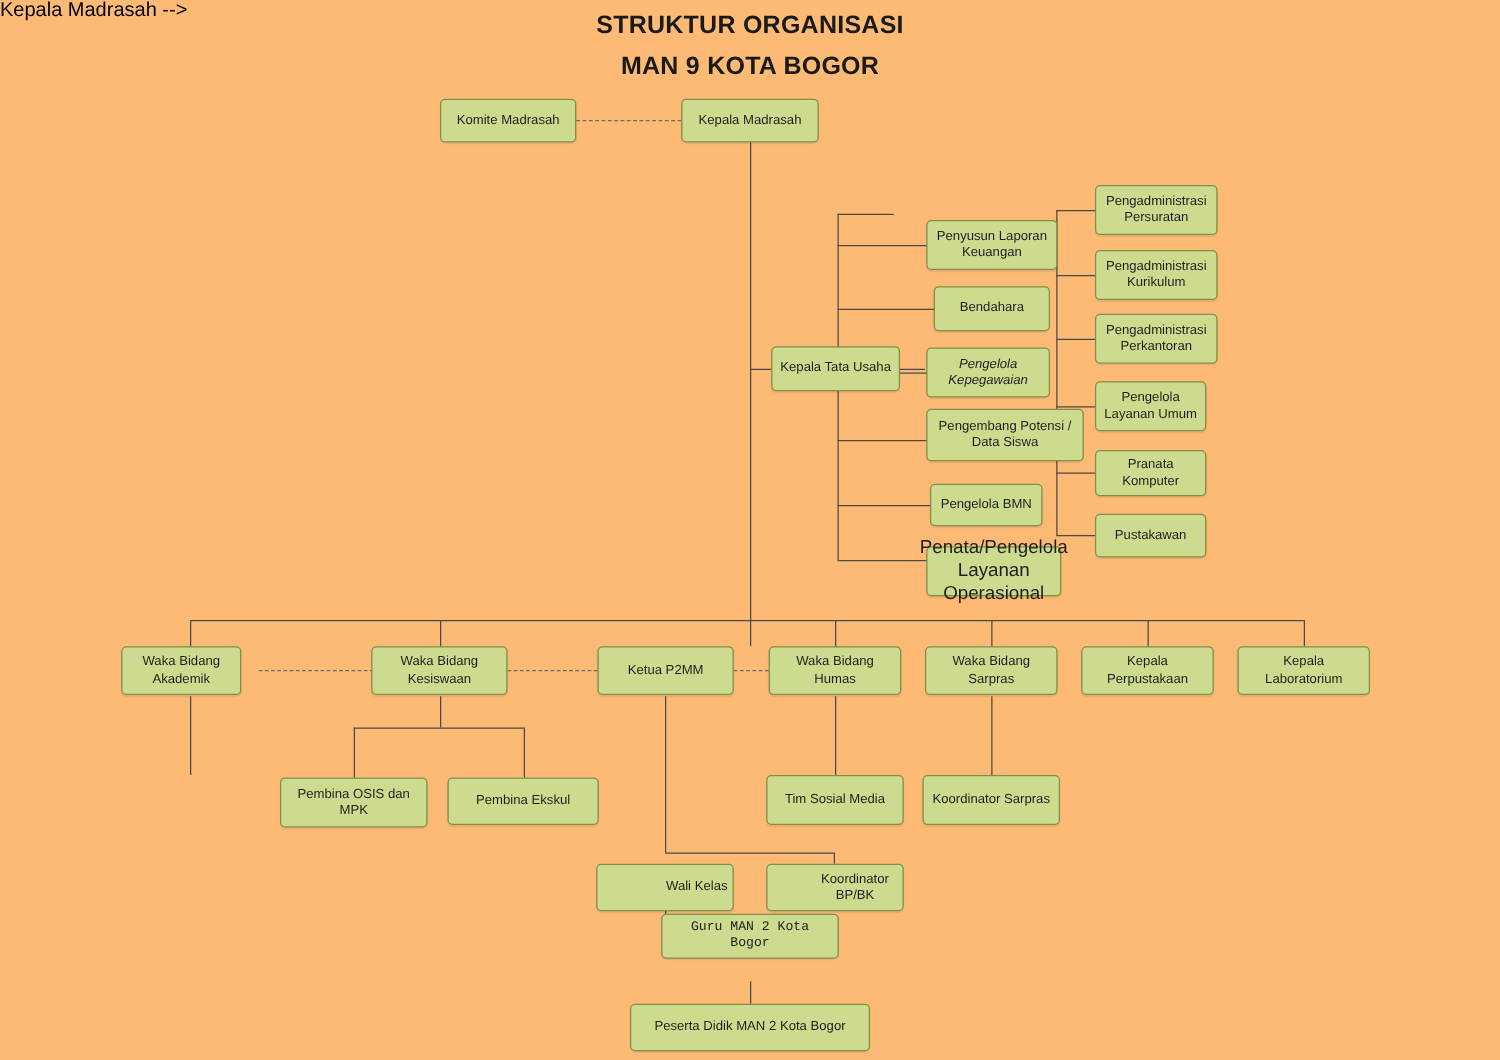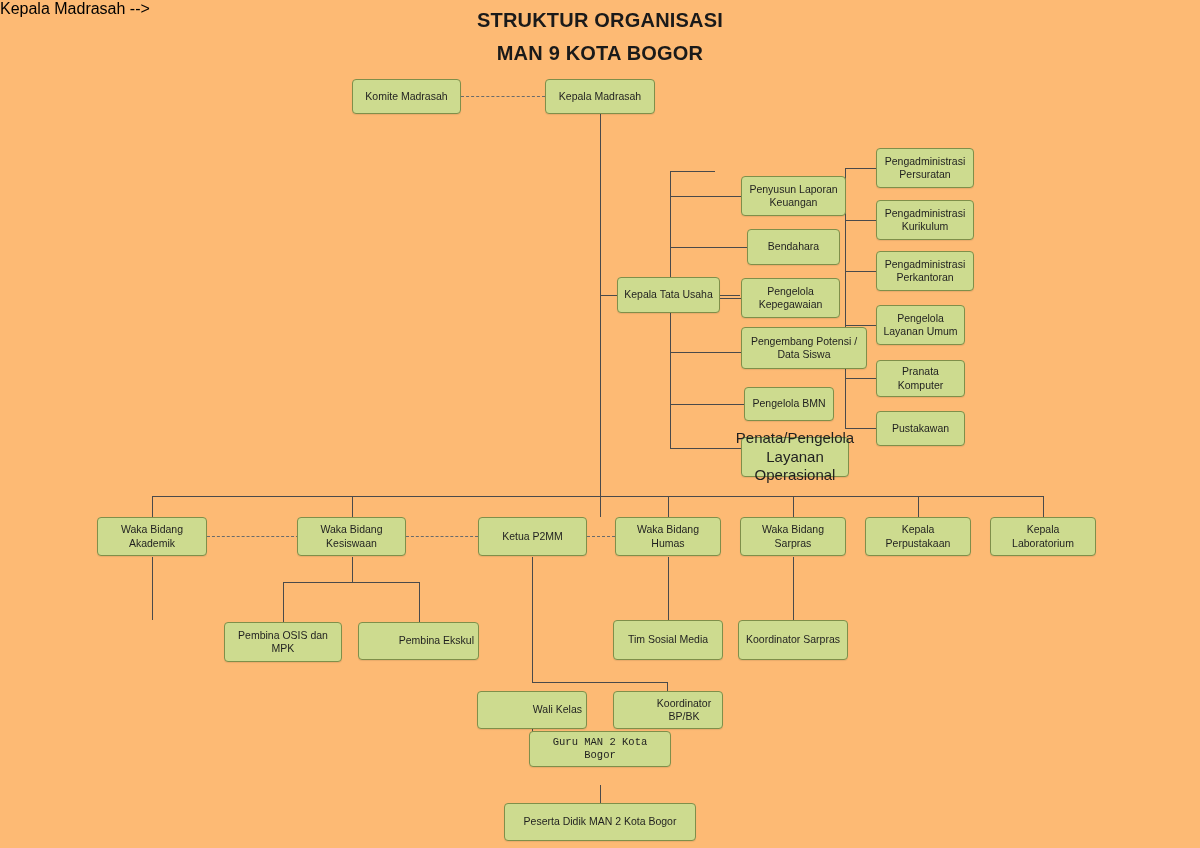--- a/index.html
+++ b/index.html
@@ -158,21 +158,21 @@
 
   
   <div class="node" style="left:741px; top:176px; width:105px; height:40px;">
     <span>Penyusun Laporan Keuangan</span>
   </div>
 
   <div class="node" style="left:747px; top:229px; width:93px; height:36px;">
     <span>Bendahara</span>
   </div>
 
-  <div class="node" style="left:741px; top:278px; width:99px; height:40px;">
+  <div class="node" style="left:741px; top:278px; width:99px; height:40px;font-style:italic;">
     <span>Pengelola Kepegawaian</span>
   </div>
 
   <div class="node" style="left:741px; top:327px; width:126px; height:42px;">
     <span>Pengembang Potensi / Data Siswa</span>
   </div>
 
   <div class="node" style="left:744px; top:387px; width:90px; height:34px;">
     <span>Pengelola BMN</span>
   </div>
@@ -200,21 +200,21 @@
 
   <div class="node" style="left:876px; top:360px; width:89px; height:37px;">
     <span>Pranata Komputer</span>
   </div>
 
   <div class="node" style="left:876px; top:411px; width:89px; height:35px;">
     <span>Pustakawan</span>
   </div>
 
   
-  <div class="node" style="left:97px; top:517px; width:110px; height:39px;">
+  <div class="node" style="left:97px; top:517px; width:96px; height:39px;">
     <span>Waka Bidang Akademik</span>
   </div>
 
   <div class="node" style="left:297px; top:517px; width:109px; height:39px;">
     <span>Waka Bidang Kesiswaan</span>
   </div>
 
   <div class="node" style="left:478px; top:517px; width:109px; height:39px;">
     <span>Ketua P2MM</span>
   </div>
@@ -234,21 +234,21 @@
   <div class="node" style="left:990px; top:517px; width:106px; height:39px;">
     <span>Kepala Laboratorium</span>
   </div>
 
   
 
   <div class="node" style="left:224px; top:622px; width:118px; height:40px;">
     <span>Pembina OSIS dan MPK</span>
   </div>
 
-  <div class="node" style="left:358px; top:622px; width:121px; height:38px;justify-content:flex-end;">
+  <div class="node" style="left:358px; top:622px; width:121px; height:38px;">
     <span>Pembina Ekskul</span>
   </div>
 
   <div class="node" style="left:613px; top:620px; width:110px; height:40px;">
     <span>Tim Sosial Media</span>
   </div>
 
   <div class="node" style="left:738px; top:620px; width:110px; height:40px;">
     <span>Koordinator Sarpras</span>
   </div>

